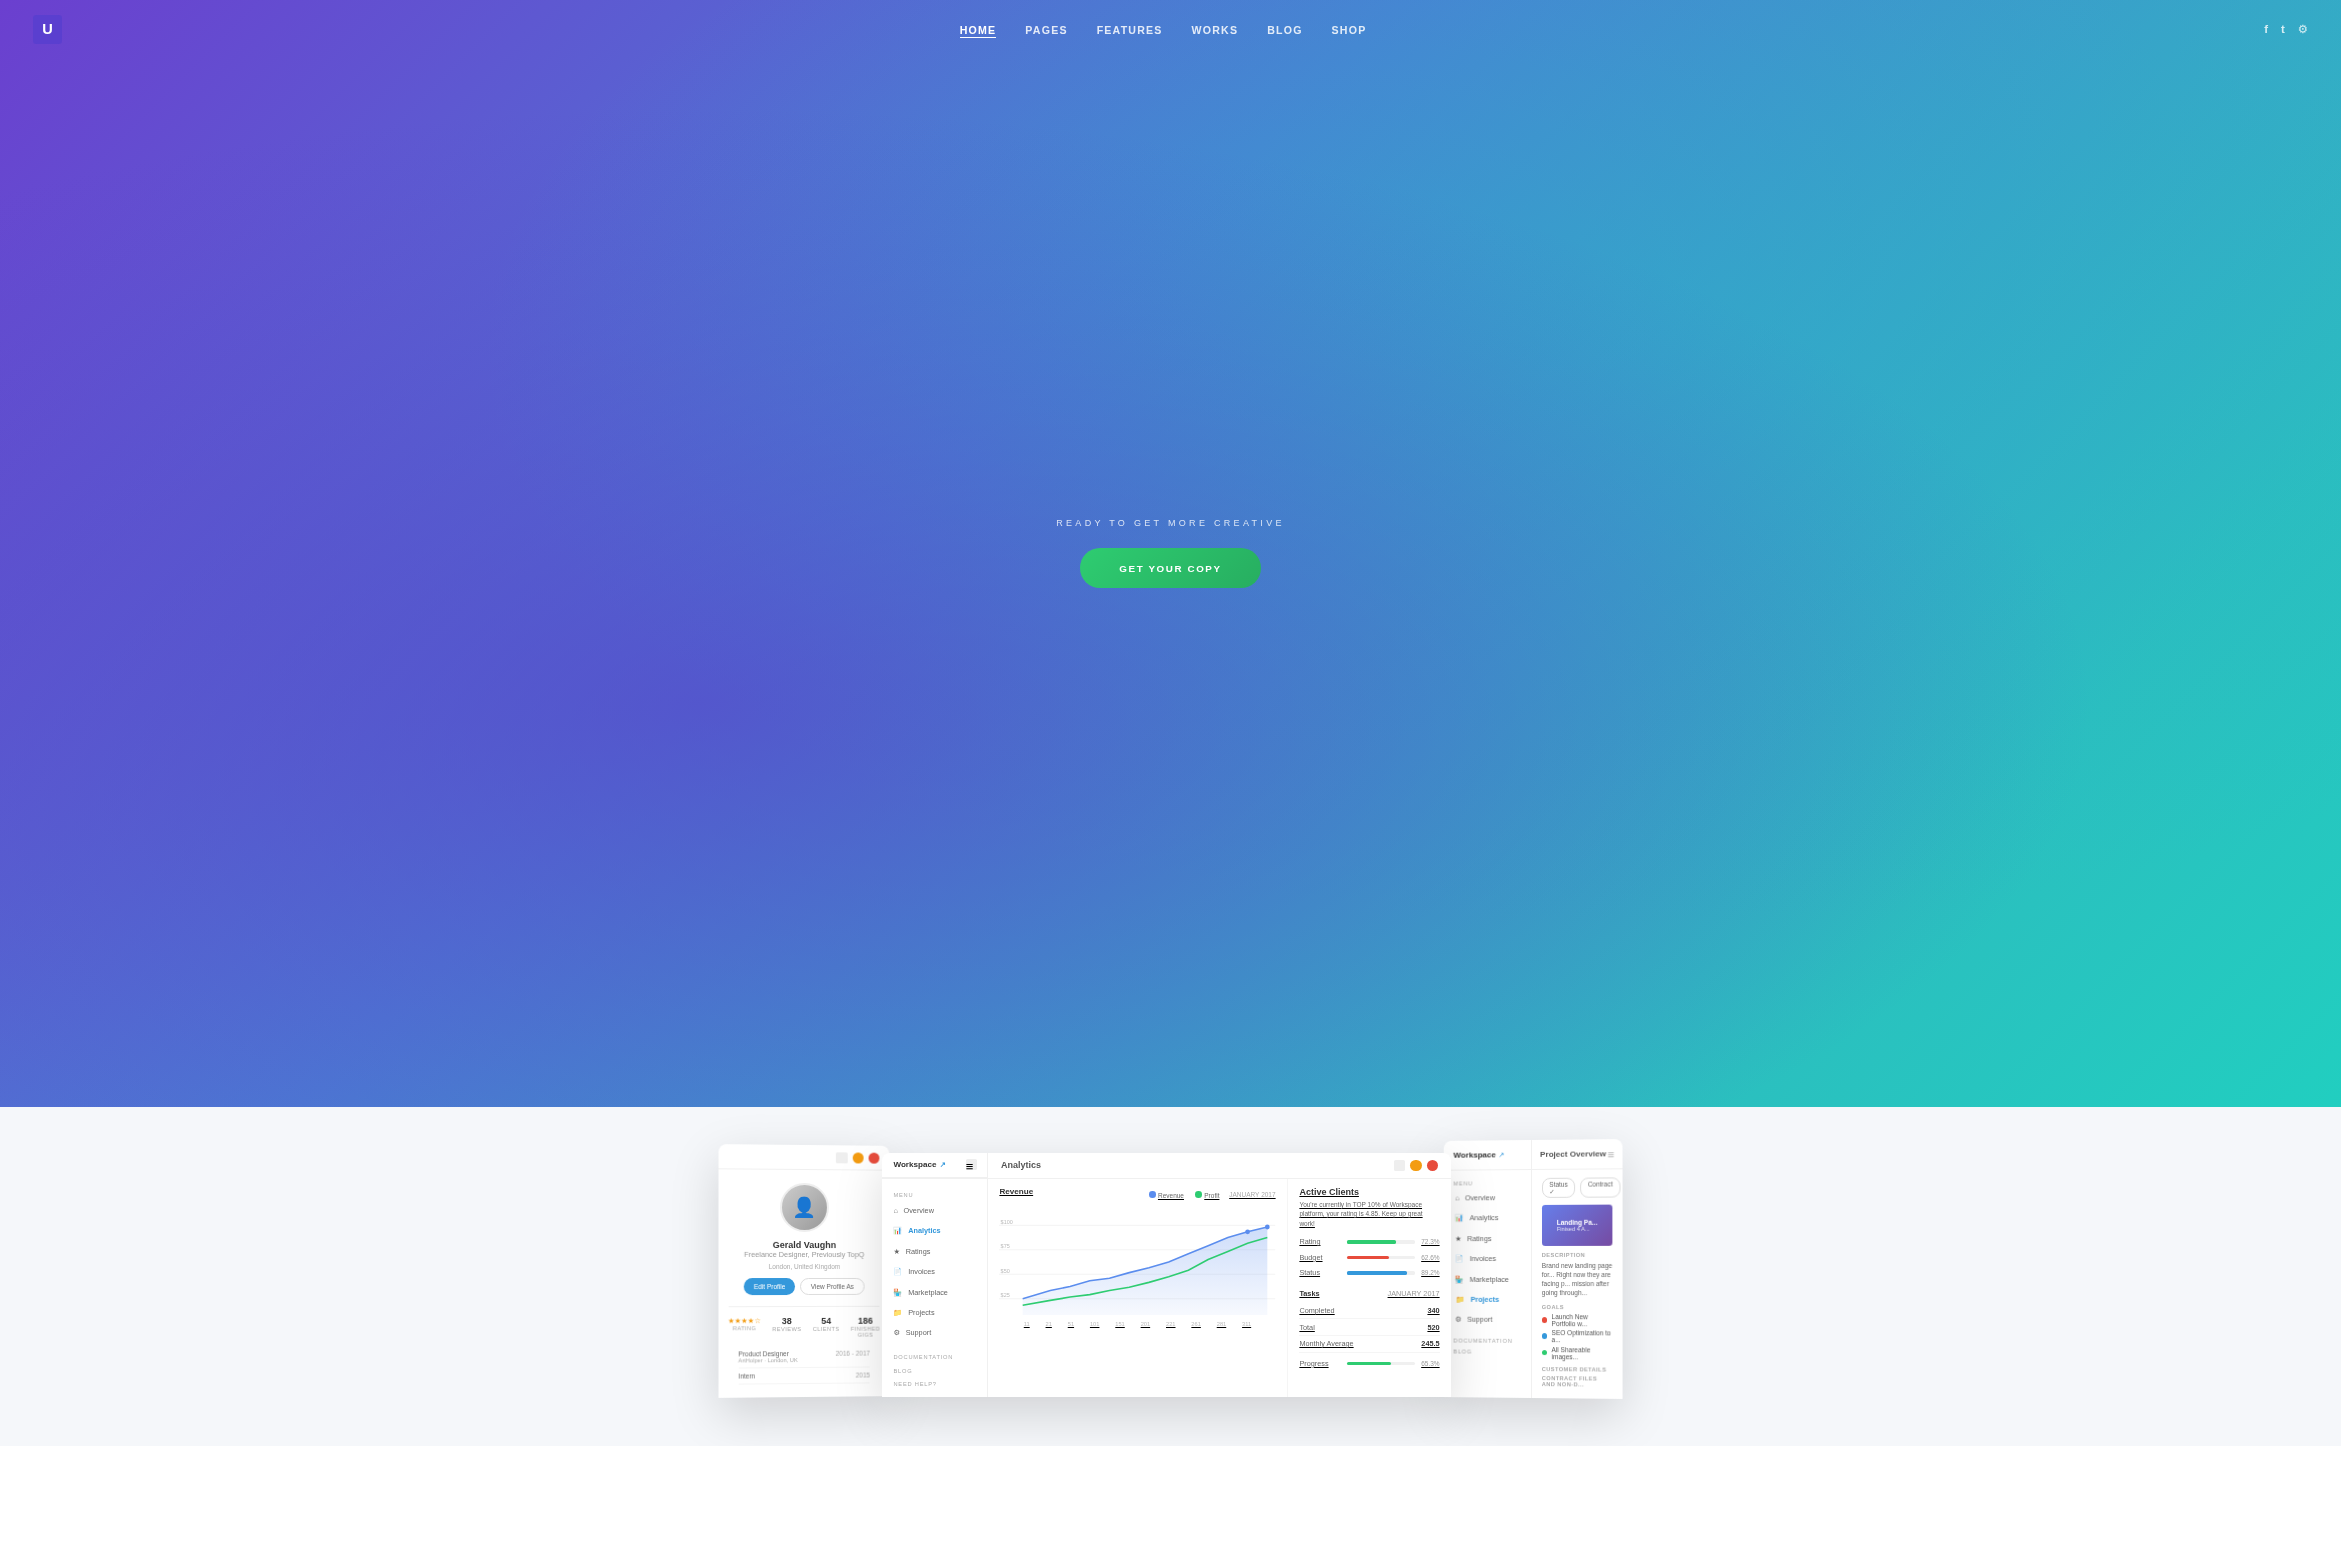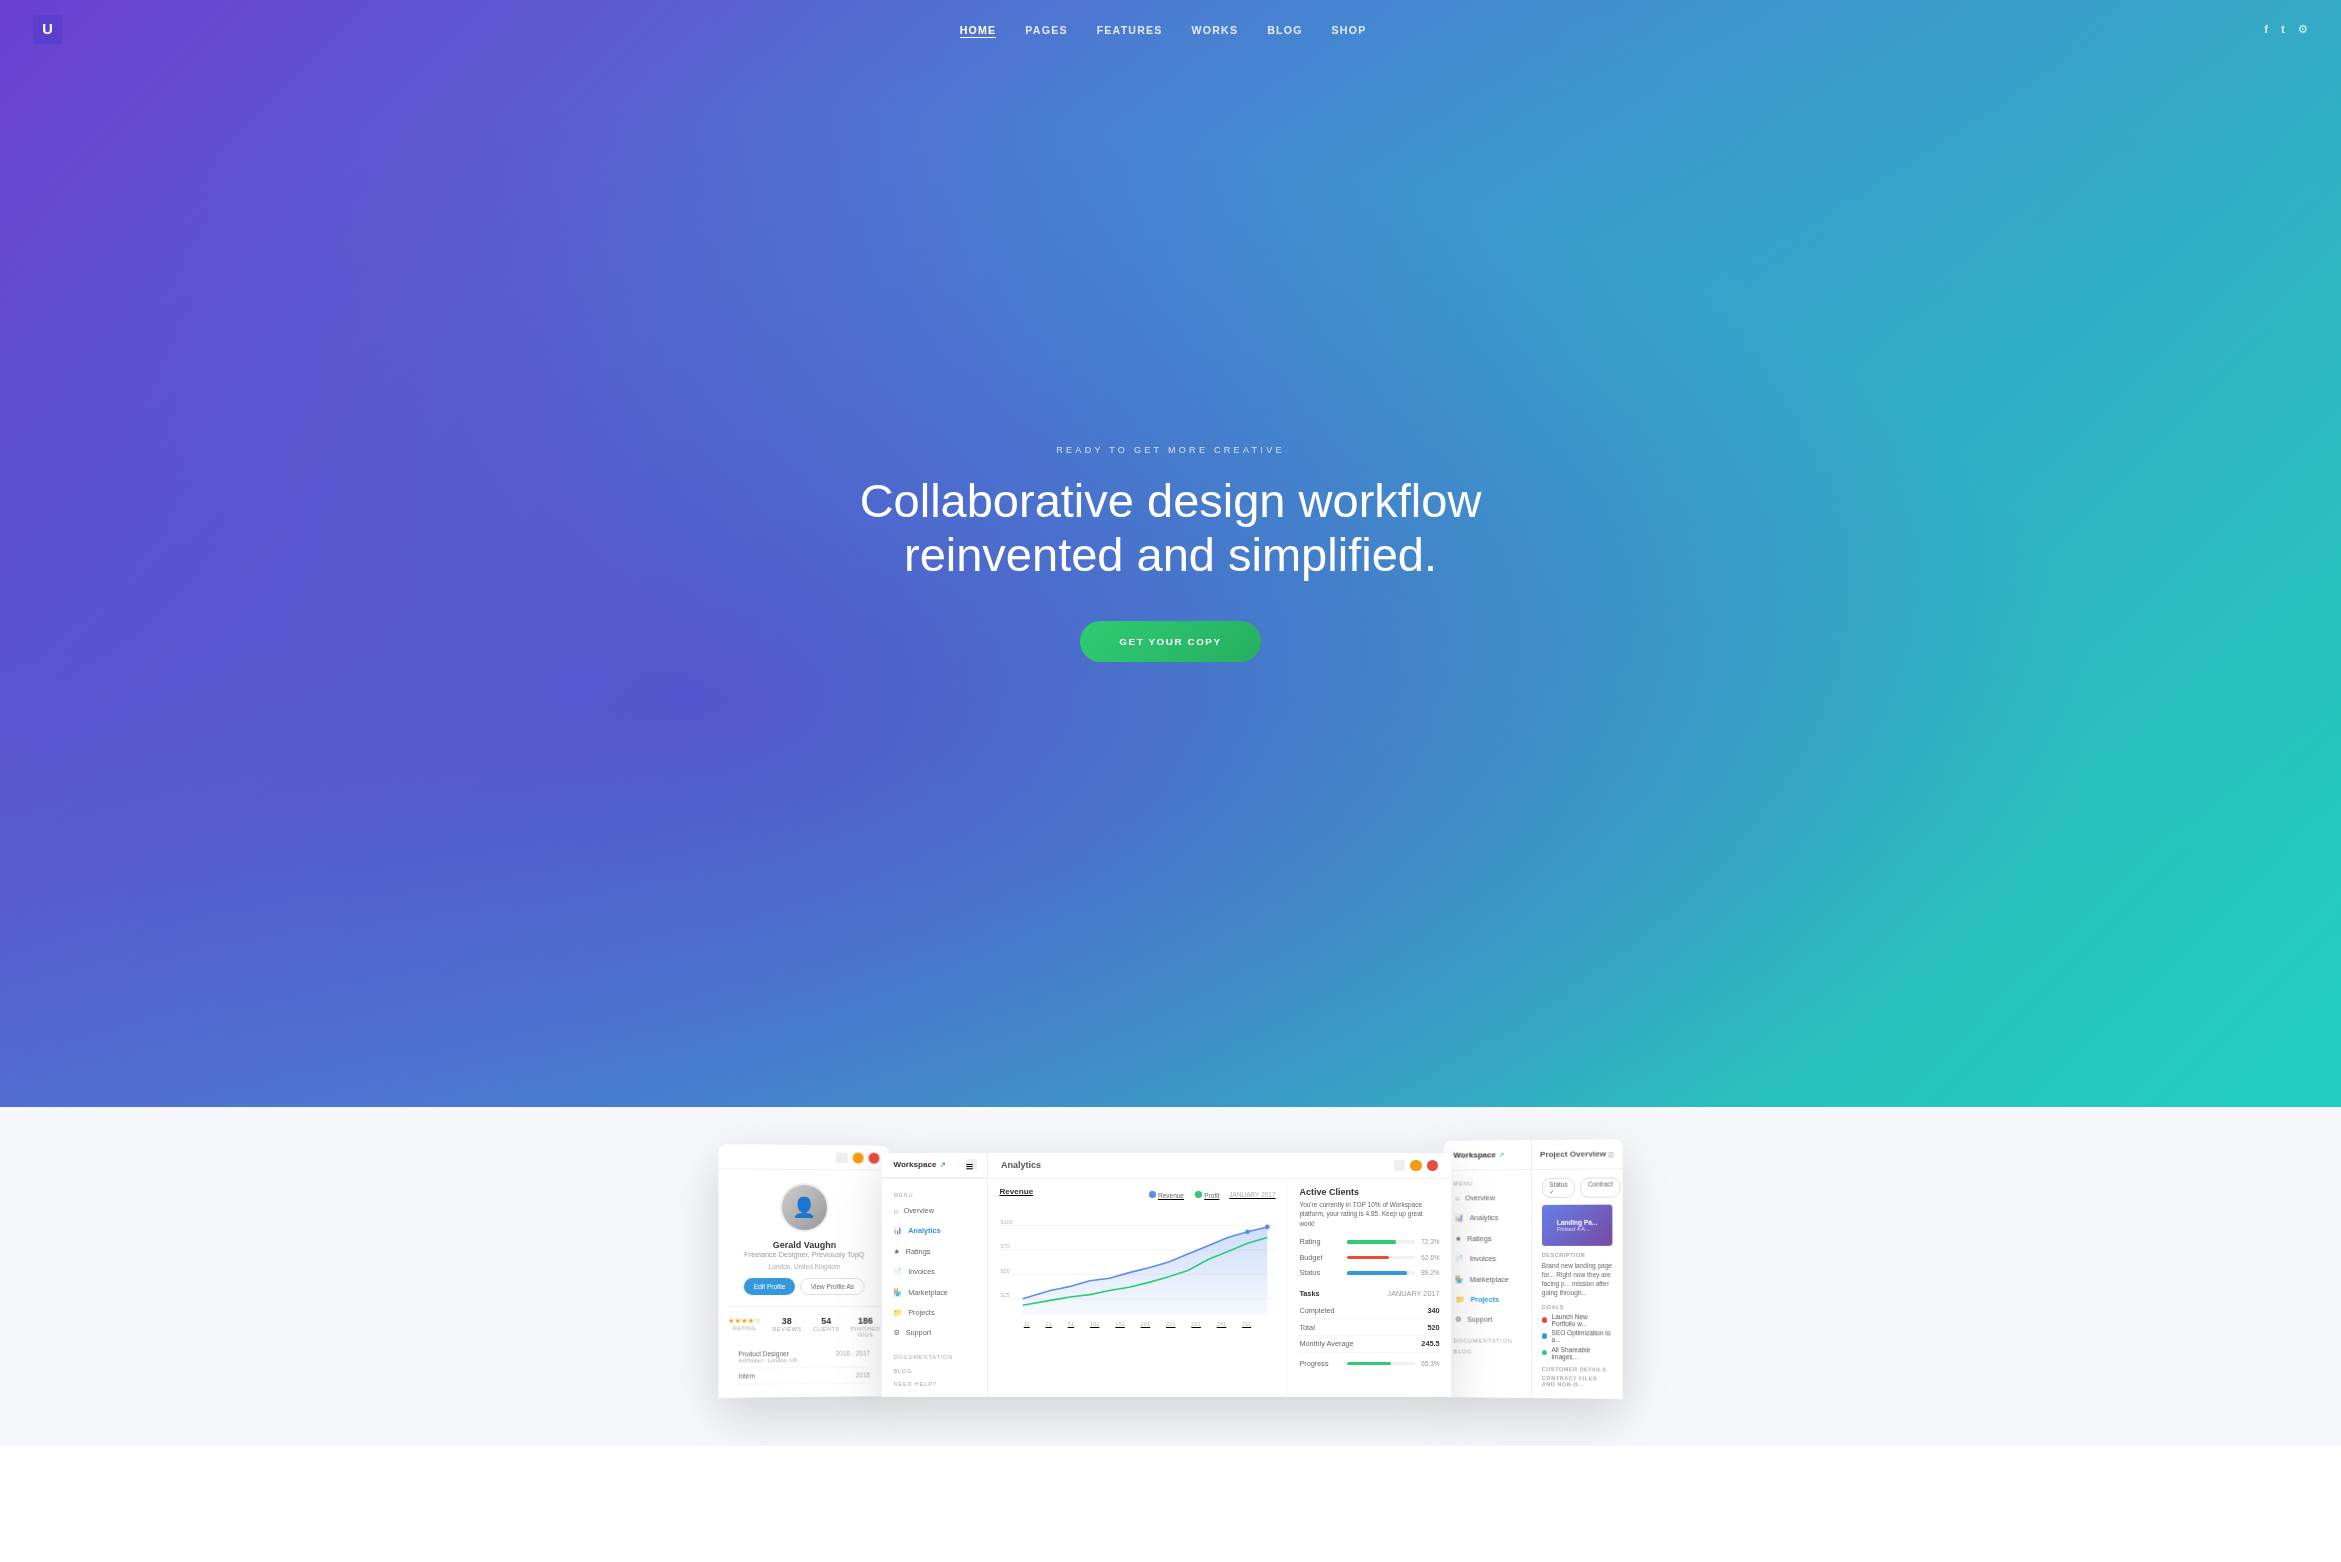--- a/index.html
+++ b/index.html
@@ -317,21 +317,20 @@
   <div class="navbar-social">
     <a href="#" style="color:rgba(255,255,255,0.8);font-size:11.4px;font-weight:700;">f</a>
     <a href="#" style="color:rgba(255,255,255,0.8);font-size:11.4px;font-weight:700;">t</a>
     <a href="#" style="color:rgba(255,255,255,0.8);font-size:11.4px;">⚙</a>
   </div>
 </nav>
 
 <section class="hero">
   <div class="hero-content">
     <p class="hero-subtitle">READY TO GET MORE CREATIVE</p>
-    <h1 class="hero-title">Collaborative design workflow reinvented and simplified.</h1>
     <a href="#" class="hero-cta">GET YOUR COPY</a>
   </div>
 </section>
 
 <section class="screenshots">
   <div class="screenshots-row">
 
     <div class="mock-card mock-card-left profile-card" style="margin-top:24.4px;">
       <div class="card-topbar">
         <span class="topbar-icon square"></span>
@@ -491,21 +490,21 @@
                 <span style="font-size:5.7px;color:#bbb;">101</span>
                 <span style="font-size:5.7px;color:#bbb;">151</span>
                 <span style="font-size:5.7px;color:#bbb;">201</span>
                 <span style="font-size:5.7px;color:#bbb;">221</span>
                 <span style="font-size:5.7px;color:#bbb;">261</span>
                 <span style="font-size:5.7px;color:#bbb;">281</span>
                 <span style="font-size:5.7px;color:#bbb;">311</span>
               </div>
             </div>
 
-            <div style="width:163px; padding:8.1px 11.4px;">
+            <div style="width:163px; padding:8.1px 11.4px;text-decoration:underline;">
               <div class="right-panel-title">Active Clients</div>
               <div class="right-panel-sub">You're currently in TOP 10% of Workspace platform, your rating is 4.85. Keep up great work!</div>
 
               <div class="metric-row">
                 <span class="metric-name">Rating</span>
                 <div class="progress-bar-wrap">
                   <div class="progress-bar-fill" style="width:72.3%;background:#2ecc71;"></div>
                 </div>
                 <span class="metric-pct">72.3%</span>
               </div>

